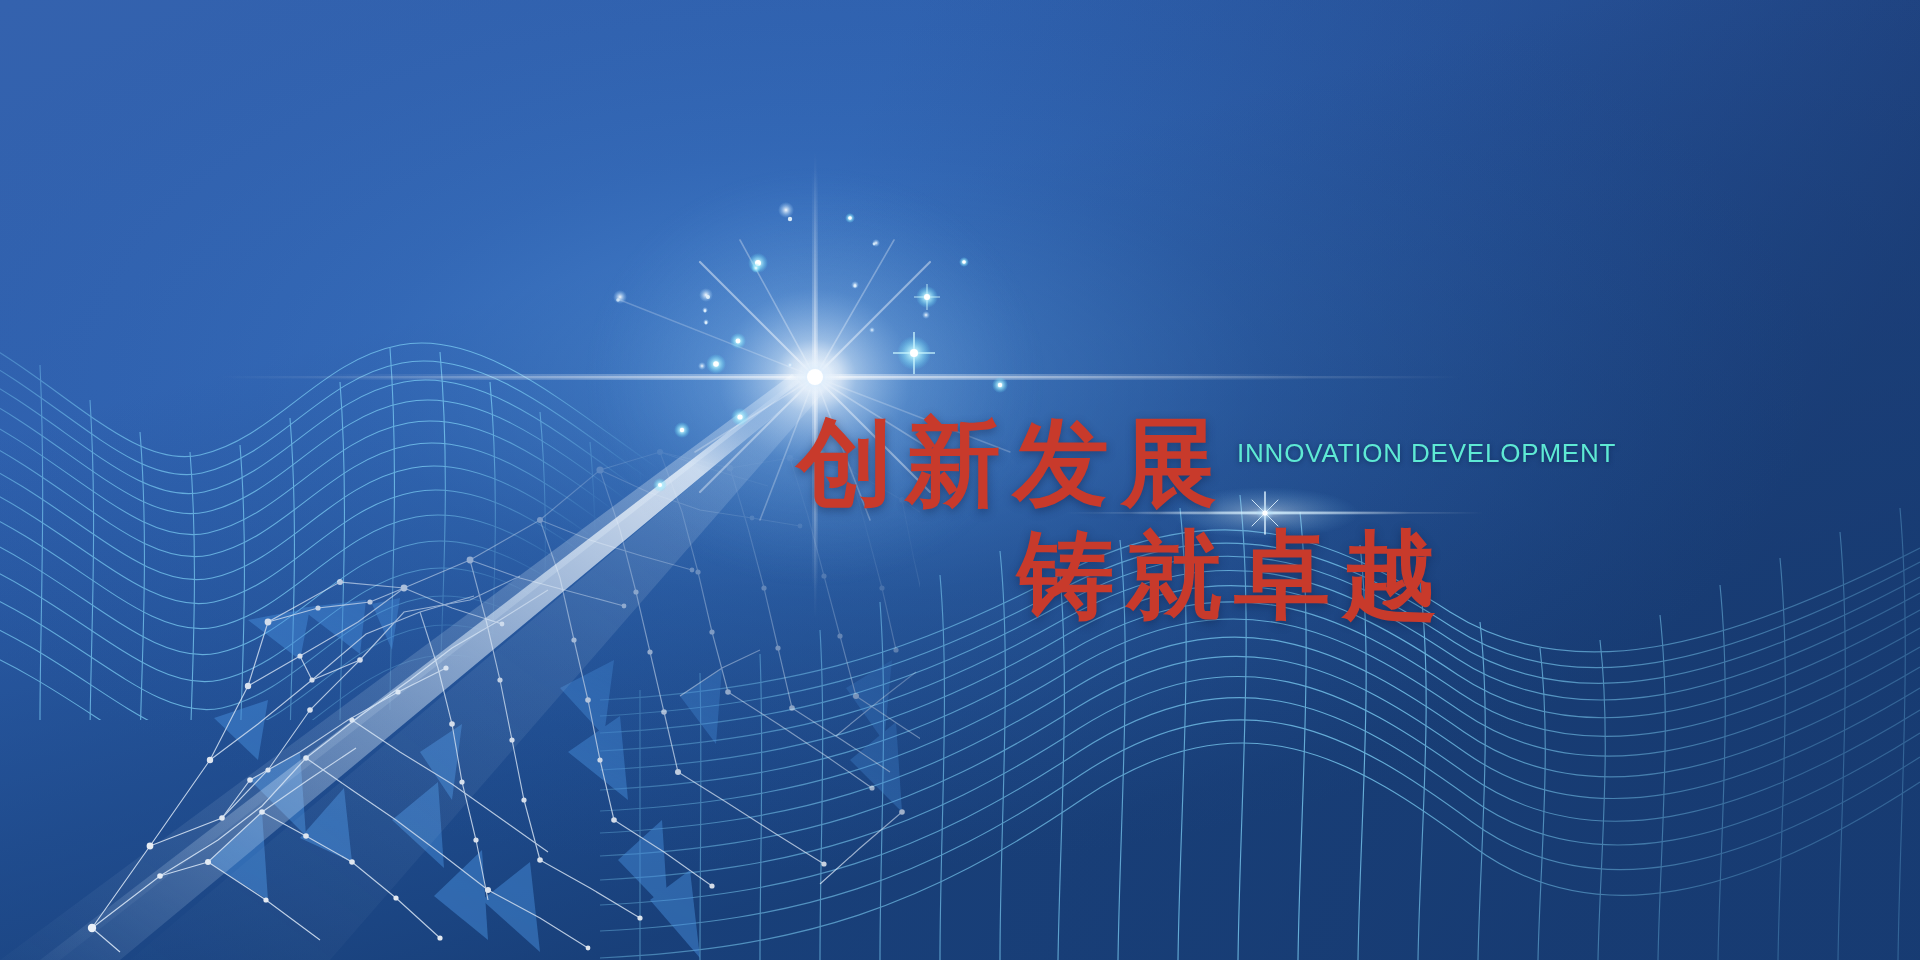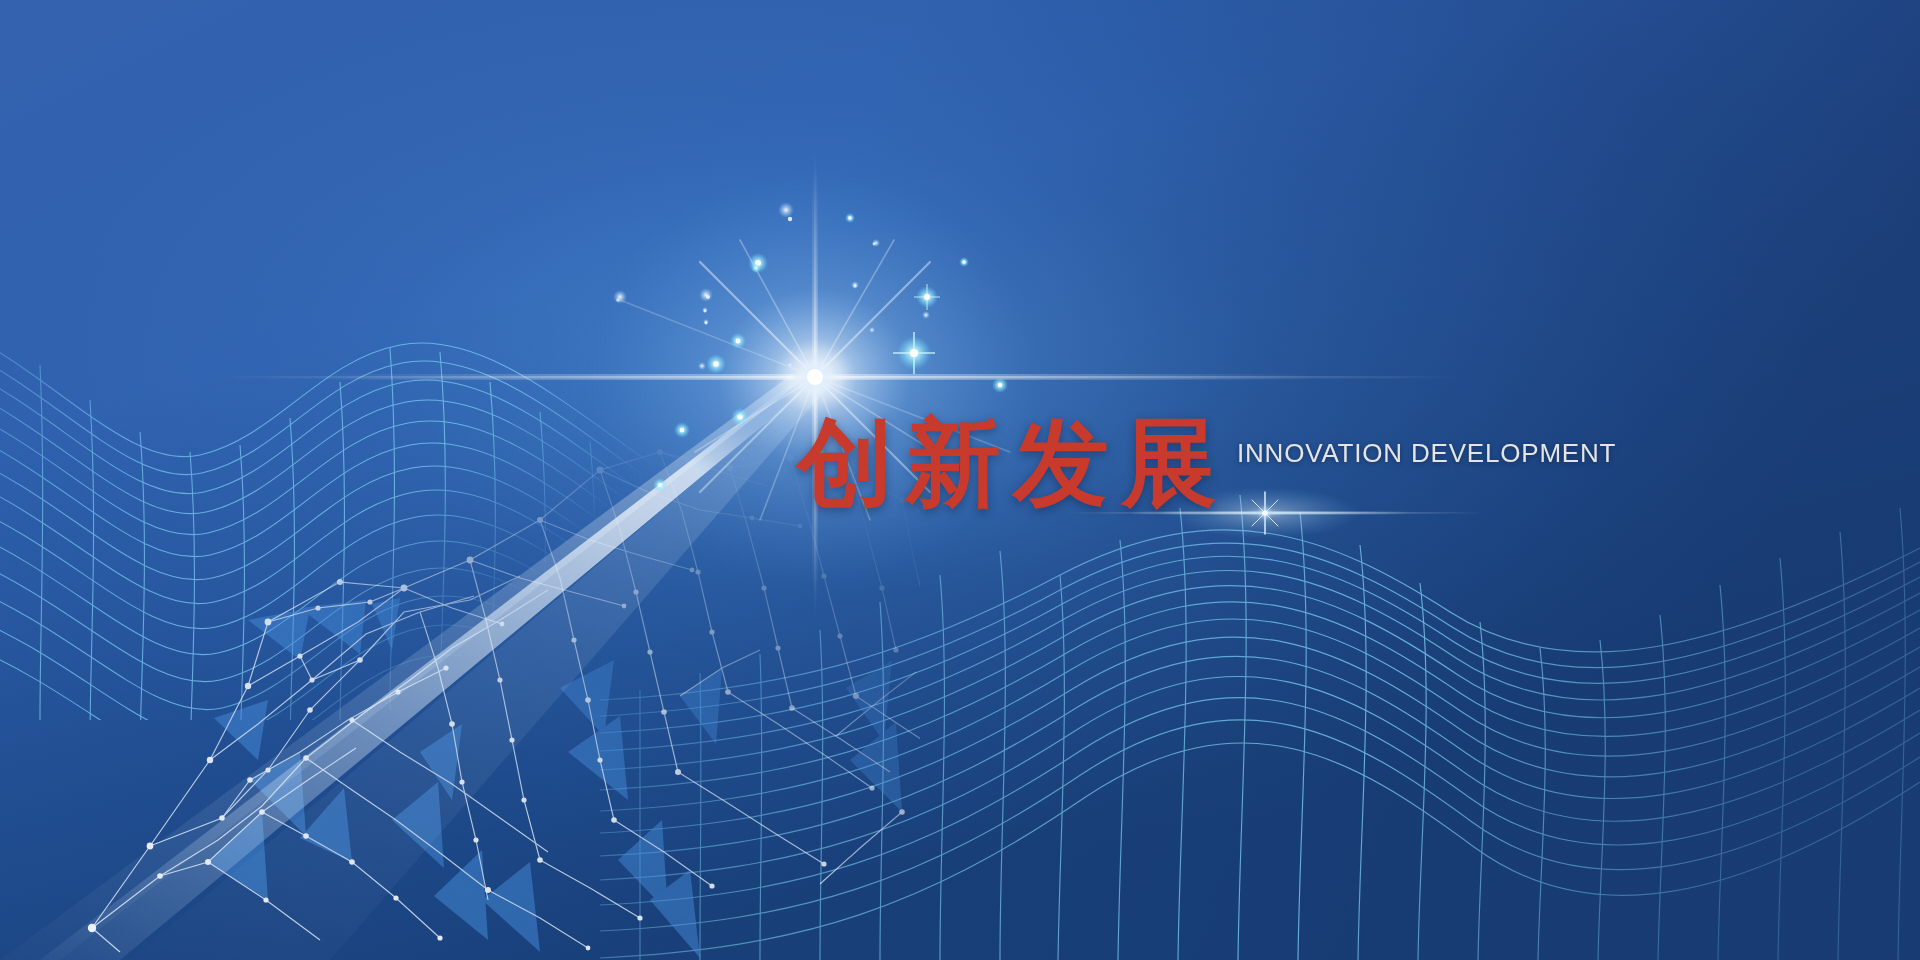--- a/index.html
+++ b/index.html
@@ -30,21 +30,21 @@
     line-height:1;
     letter-spacing:12px;
     white-space:nowrap;
     text-shadow:0 3px 10px rgba(10,30,70,.45);
   }
   #cn-line-1{left:797px;top:415px;}
   #cn-line-2{left:1018px;top:527px;}
 
   .en-line{
     position:absolute;
-    color:#e5e5e5;
+    color:#5eead4;
     font-size:26px;
     line-height:1;
     letter-spacing:.8px;
     white-space:nowrap;
     font-weight:400;
     text-shadow:0 1px 5px rgba(8,26,60,.55);
   }
   #en-line-1{left:1237px;top:440px;}
   #en-line-2{left:1237px;top:477px;}
 </style>
@@ -526,16 +526,17 @@
         <path d="M1252,500 L1278,526" stroke-width="1"></path>
         <path d="M1278,500 L1252,526" stroke-width="1"></path>
       </g>
       <circle cx="1265" cy="513" r="9" fill="url(#glowSm)"></circle>
       <circle cx="1265" cy="513" r="2.6" fill="#ffffff"></circle>
     </svg>
   </div>
 
   <div id="headline">
     <div class="cn-line" id="cn-line-1">创新发展</div>
+    <div class="cn-line" id="cn-line-2">铸就卓越</div>
     <div class="en-line" id="en-line-1">INNOVATION DEVELOPMENT</div>
   </div>
 
 </div>
 
 </body></html>

